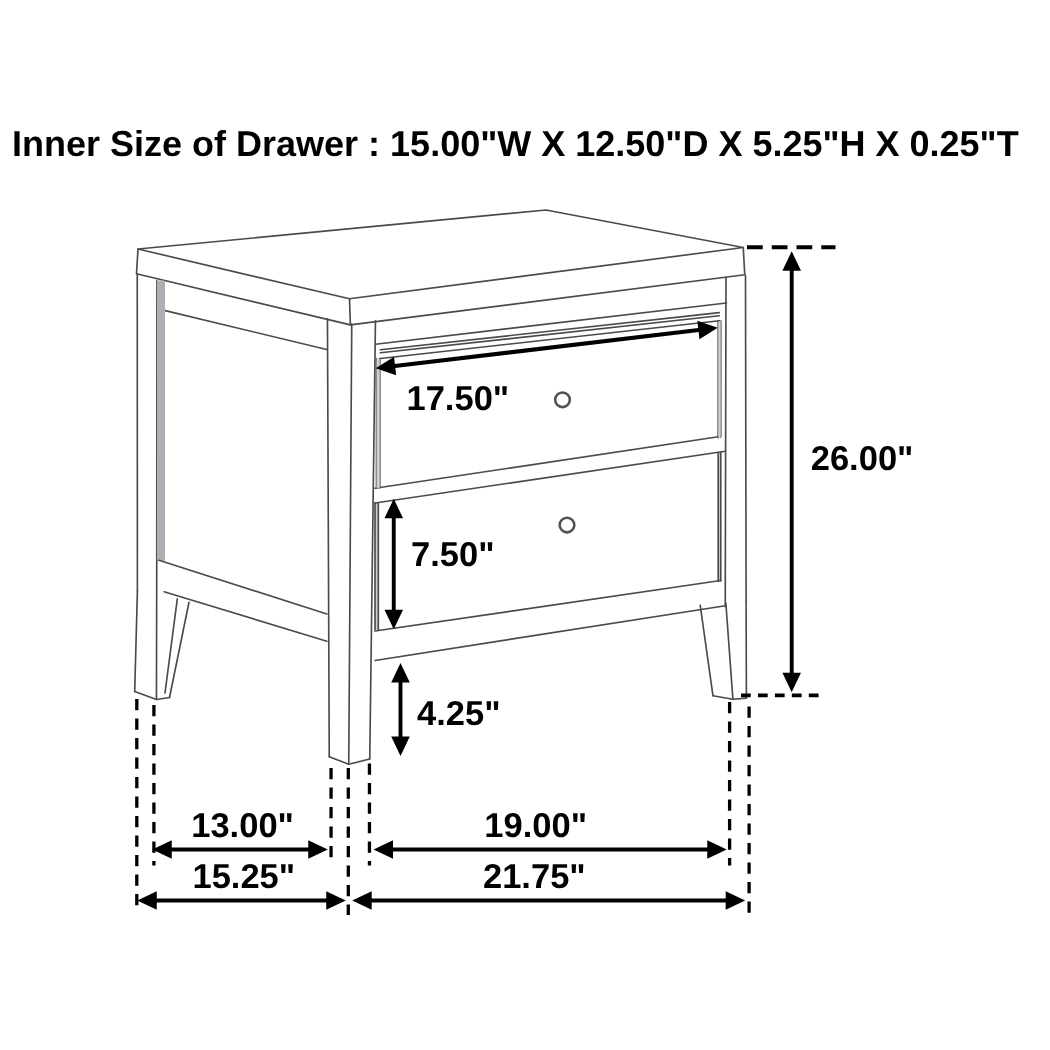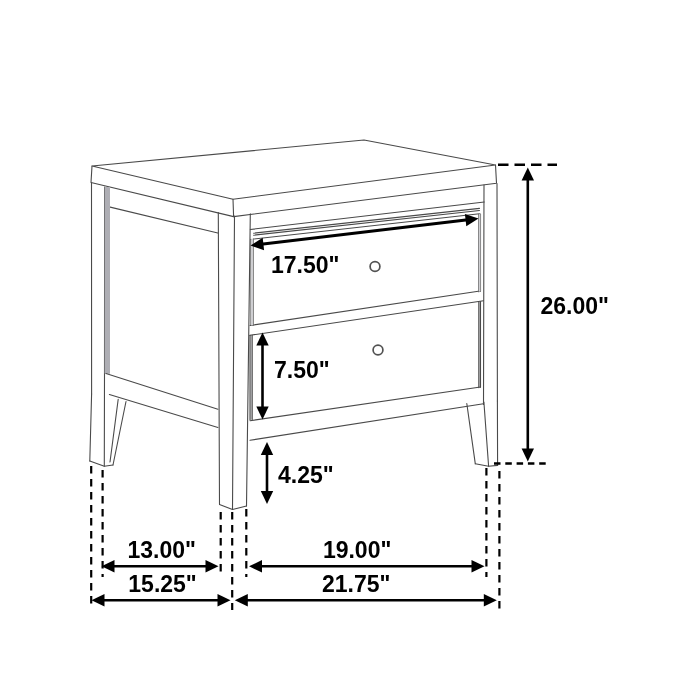--- a/index.html
+++ b/index.html
@@ -6,20 +6,21 @@
   .page{position:relative;width:700px;height:700px;background:#fff;overflow:hidden;
         font-family:"Liberation Sans", sans-serif;}
   .title{position:absolute;left:8px;top:83px;font-weight:bold;font-size:24px;color:#000;
          white-space:nowrap;letter-spacing:0px;}
   .dim{font-family:"Liberation Sans", sans-serif;font-weight:bold;font-size:23px;fill:#000;}
 </style>
 </head>
 <body>
 <div class="page">
 
+<div class="title">Inner Size of Drawer : 15.00"W X 12.50"D X 5.25"H X 0.25"T</div>
 <svg width="700" height="700" viewBox="0 0 700 700" style="position:absolute;left:0;top:0">
 <g fill="none" stroke="#4a4a4a" stroke-width="1.1" stroke-linejoin="round" stroke-linecap="round">
 
 <g>
   <path d="M92,166 L364,140 L495.5,165 L233,199.2 Z"></path>
   <path d="M92,166 L91,182.5 L233.6,216.6 L233,199.2"></path>
   <path d="M233.6,216.6 L496.5,183.2 L495.5,165"></path>
 </g>
 
 <g>

